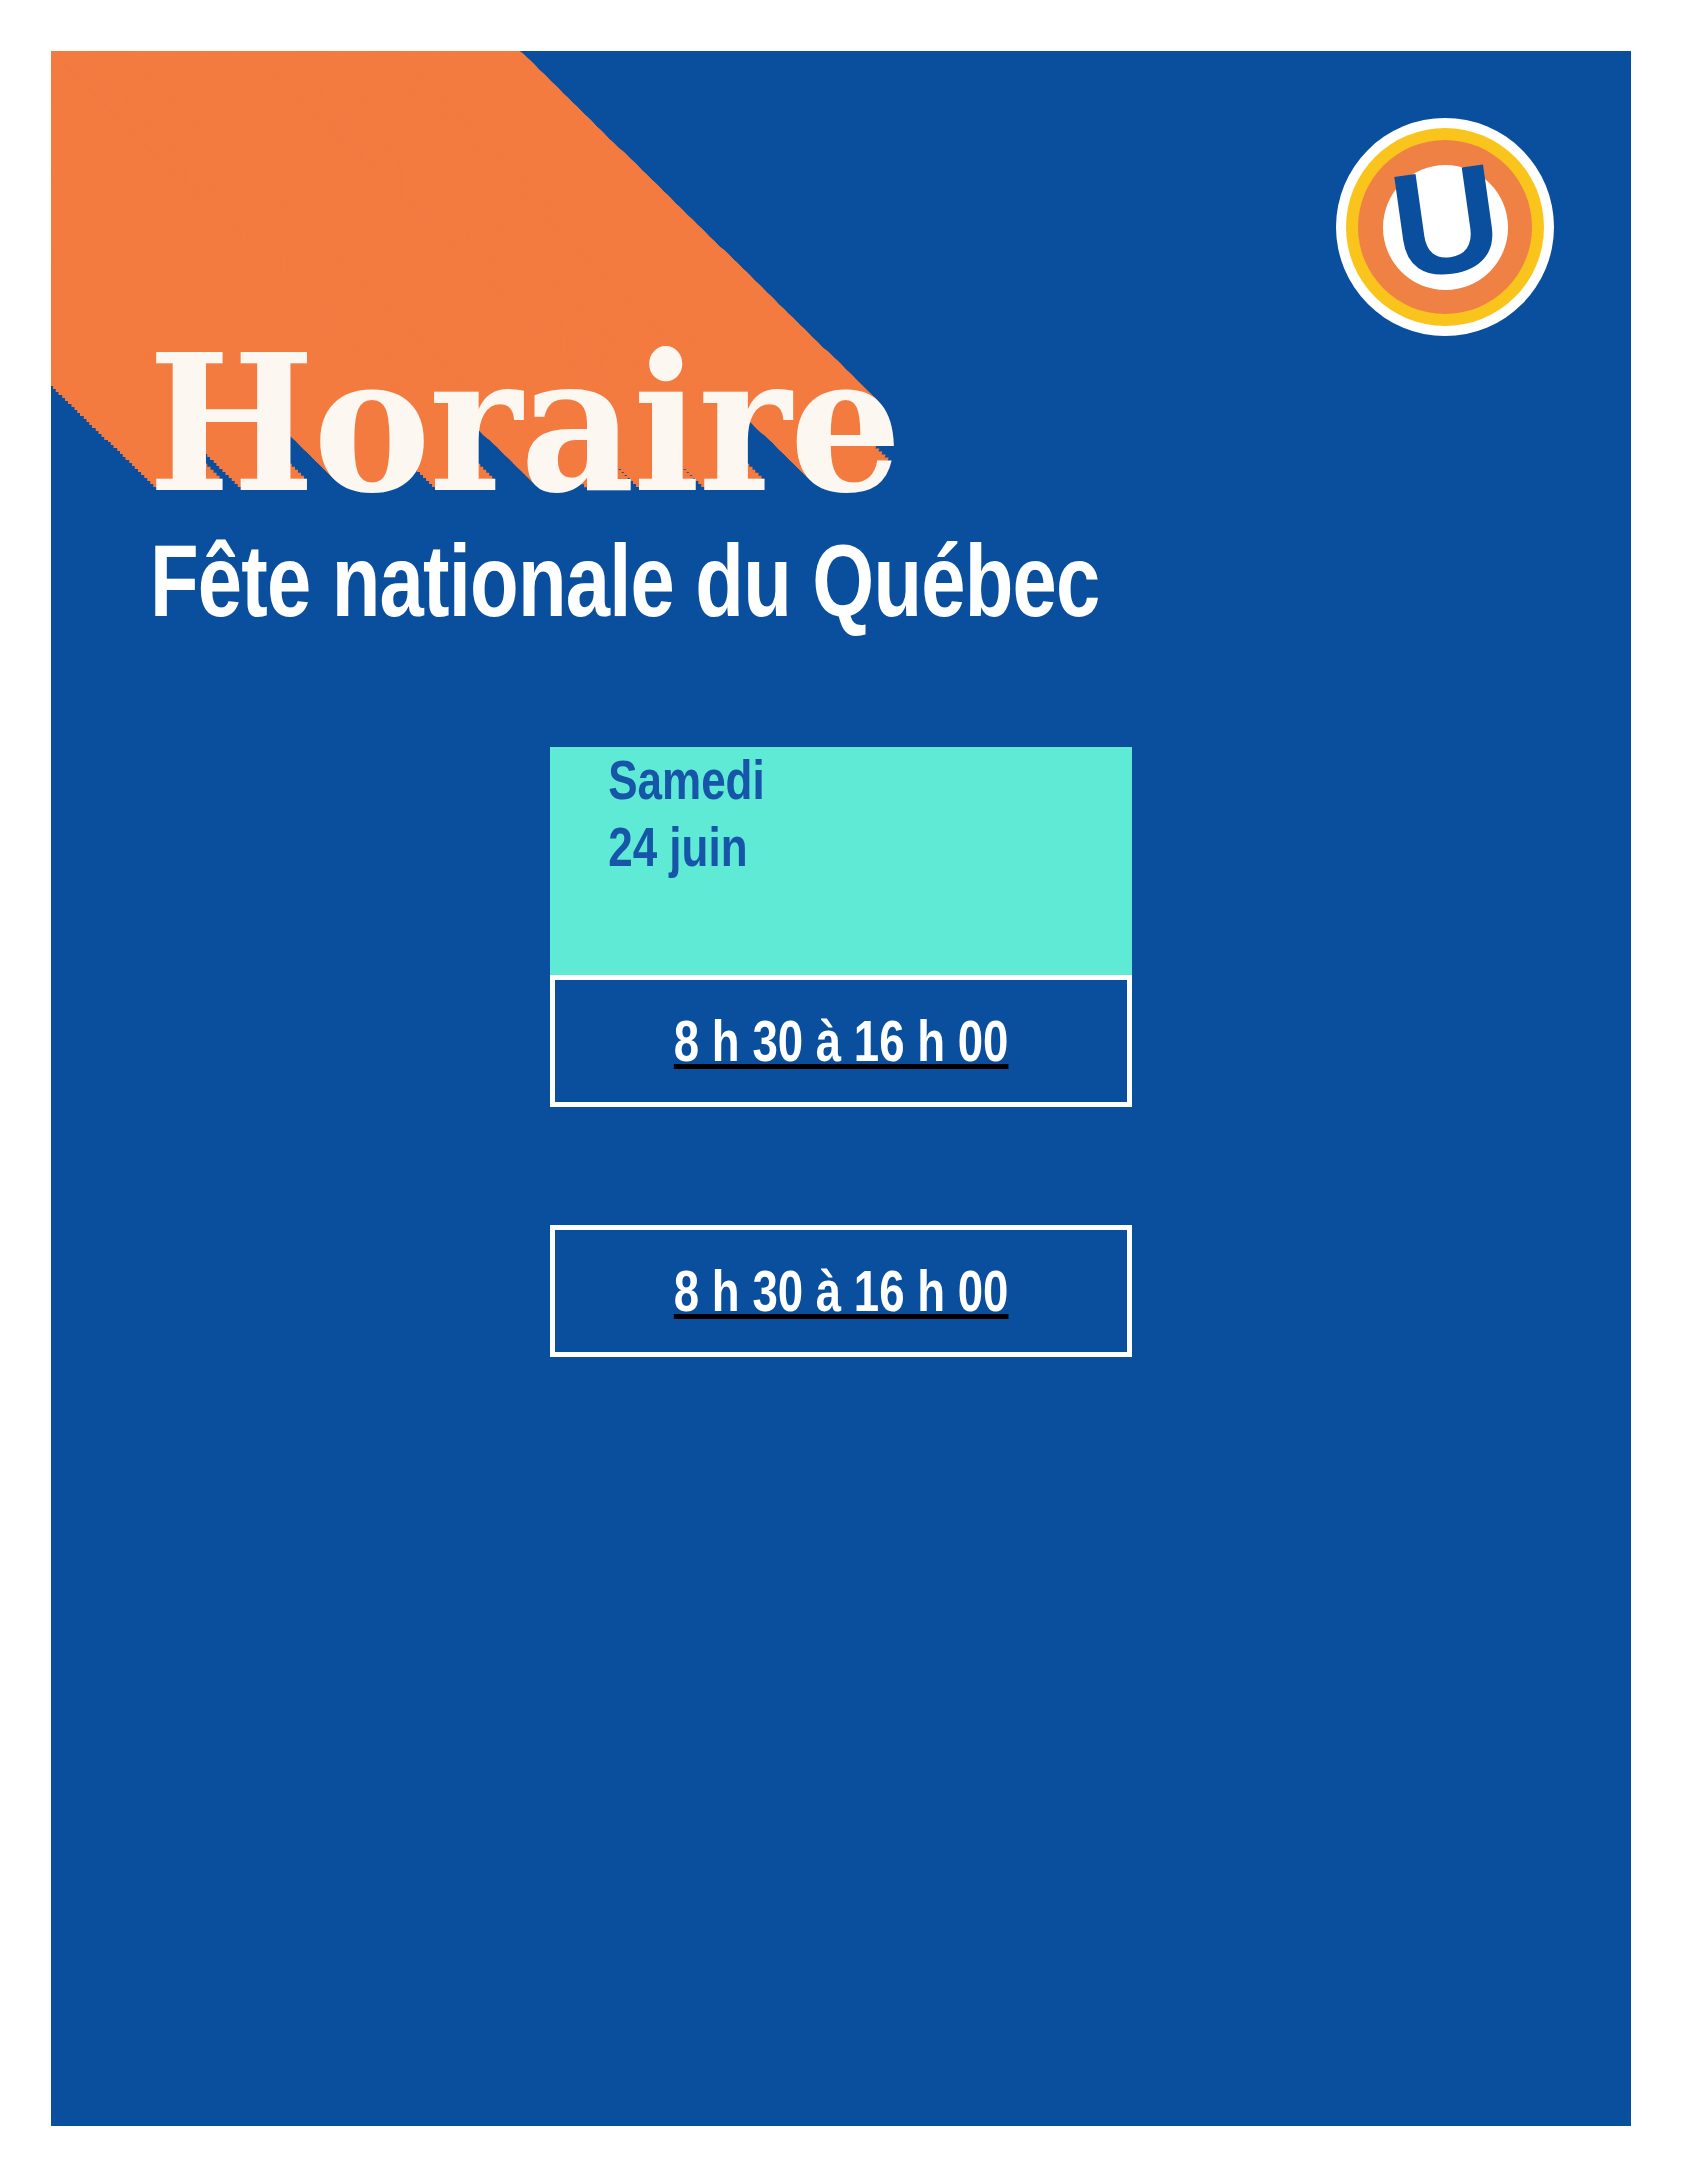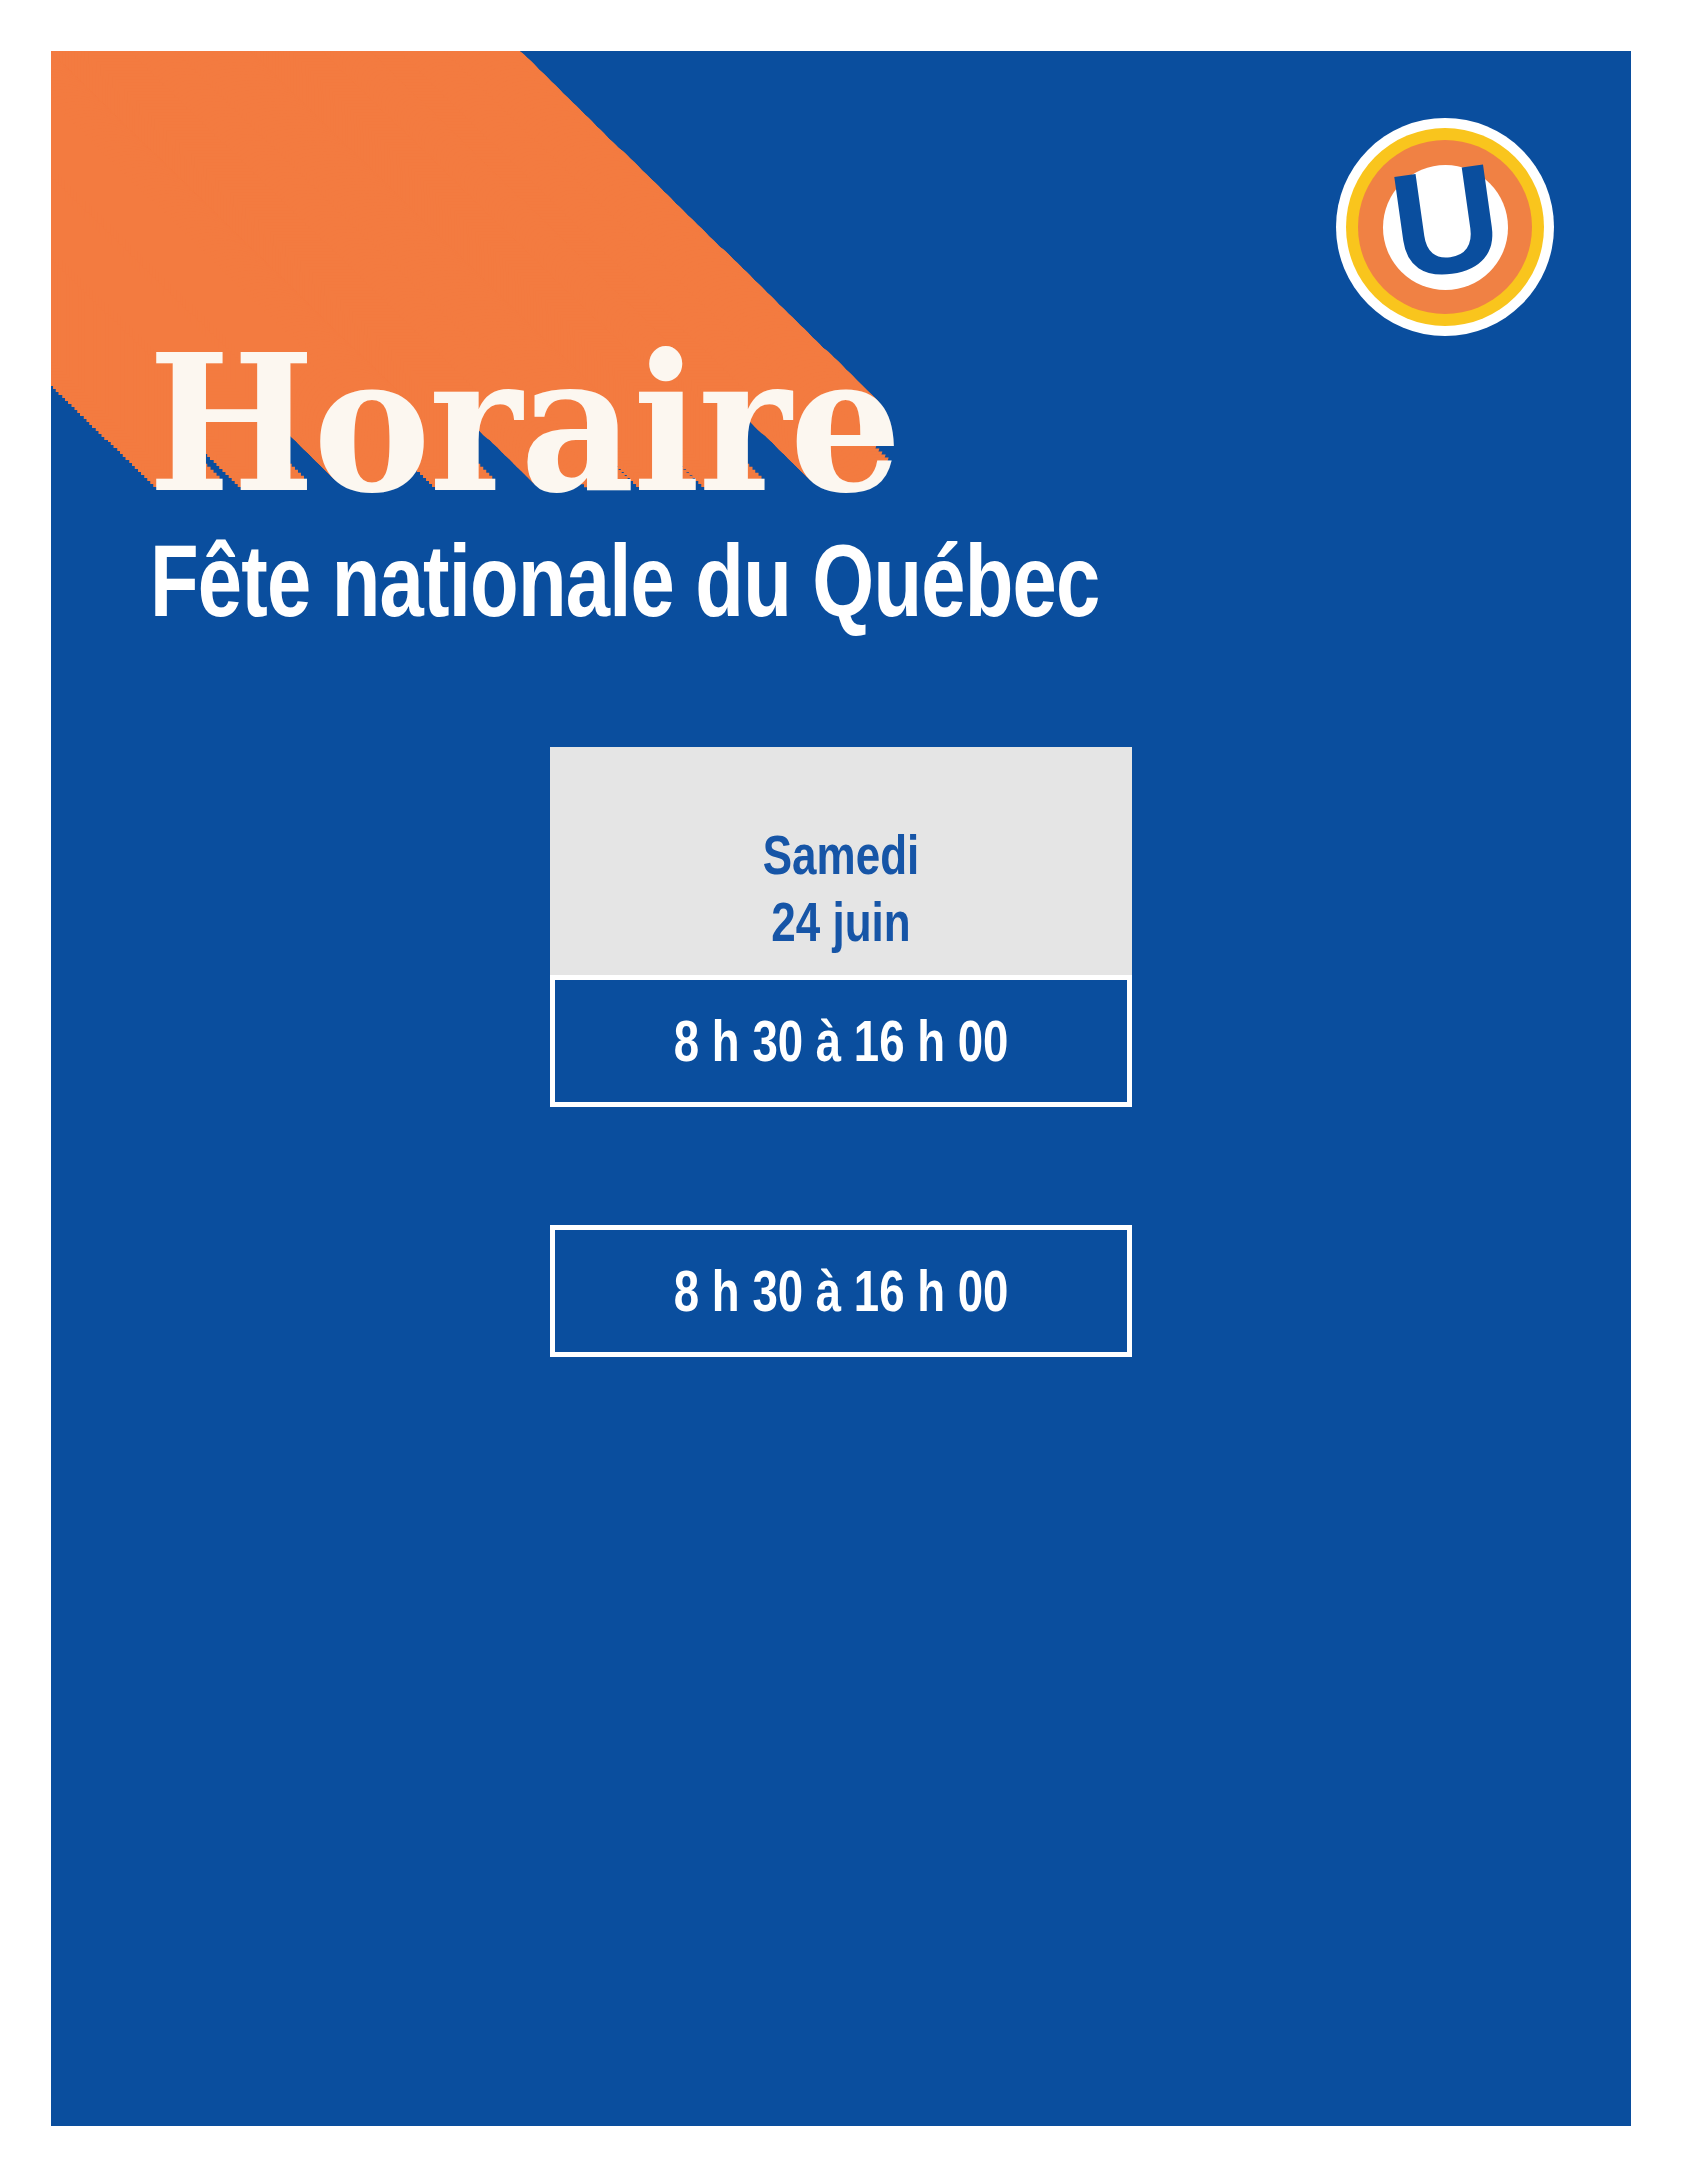--- a/index.html
+++ b/index.html
@@ -53,31 +53,31 @@
     transform:rotate(-8deg) translate(2px,-6px); display:block;
   }
 
   
   .card { position:absolute; left:499px; width:582px; }
   .card:nth-of-type(1) { top:696px; }
   .card:nth-of-type(2) { top:1174px; }
   .card:nth-of-type(3) { top:1652px; }
 
   .card-day {
-    height:228px; background:#e5e5e5; text-align:center; padding-top:75px;
+    height:228px; background:#5eead4; text-align:left; 
   }
   .card-day-inner { transform:scaleX(0.8); transform-origin:center top; }
   .day-name, .day-date {
     font-family:"Liberation Sans", sans-serif; font-weight:bold;
     font-size:55px; line-height:1.21; color:var(--day_text); white-space:nowrap;
   }
 
   .card-hours {
     height:132px; background:var(--blue); border:5px solid #ffffff;
-    display:flex; align-items:center; justify-content:center;
+    display:flex; align-items:center; justify-content:center;text-decoration:underline;
   }
   .hours-text {
     font-family:"Liberation Sans", sans-serif; font-weight:bold;
     font-size:57px; line-height:1; color:#ffffff; white-space:nowrap;
     transform:scaleX(0.8); transform-origin:center center;
   }
 </style>
 </head>
 <body>
 

